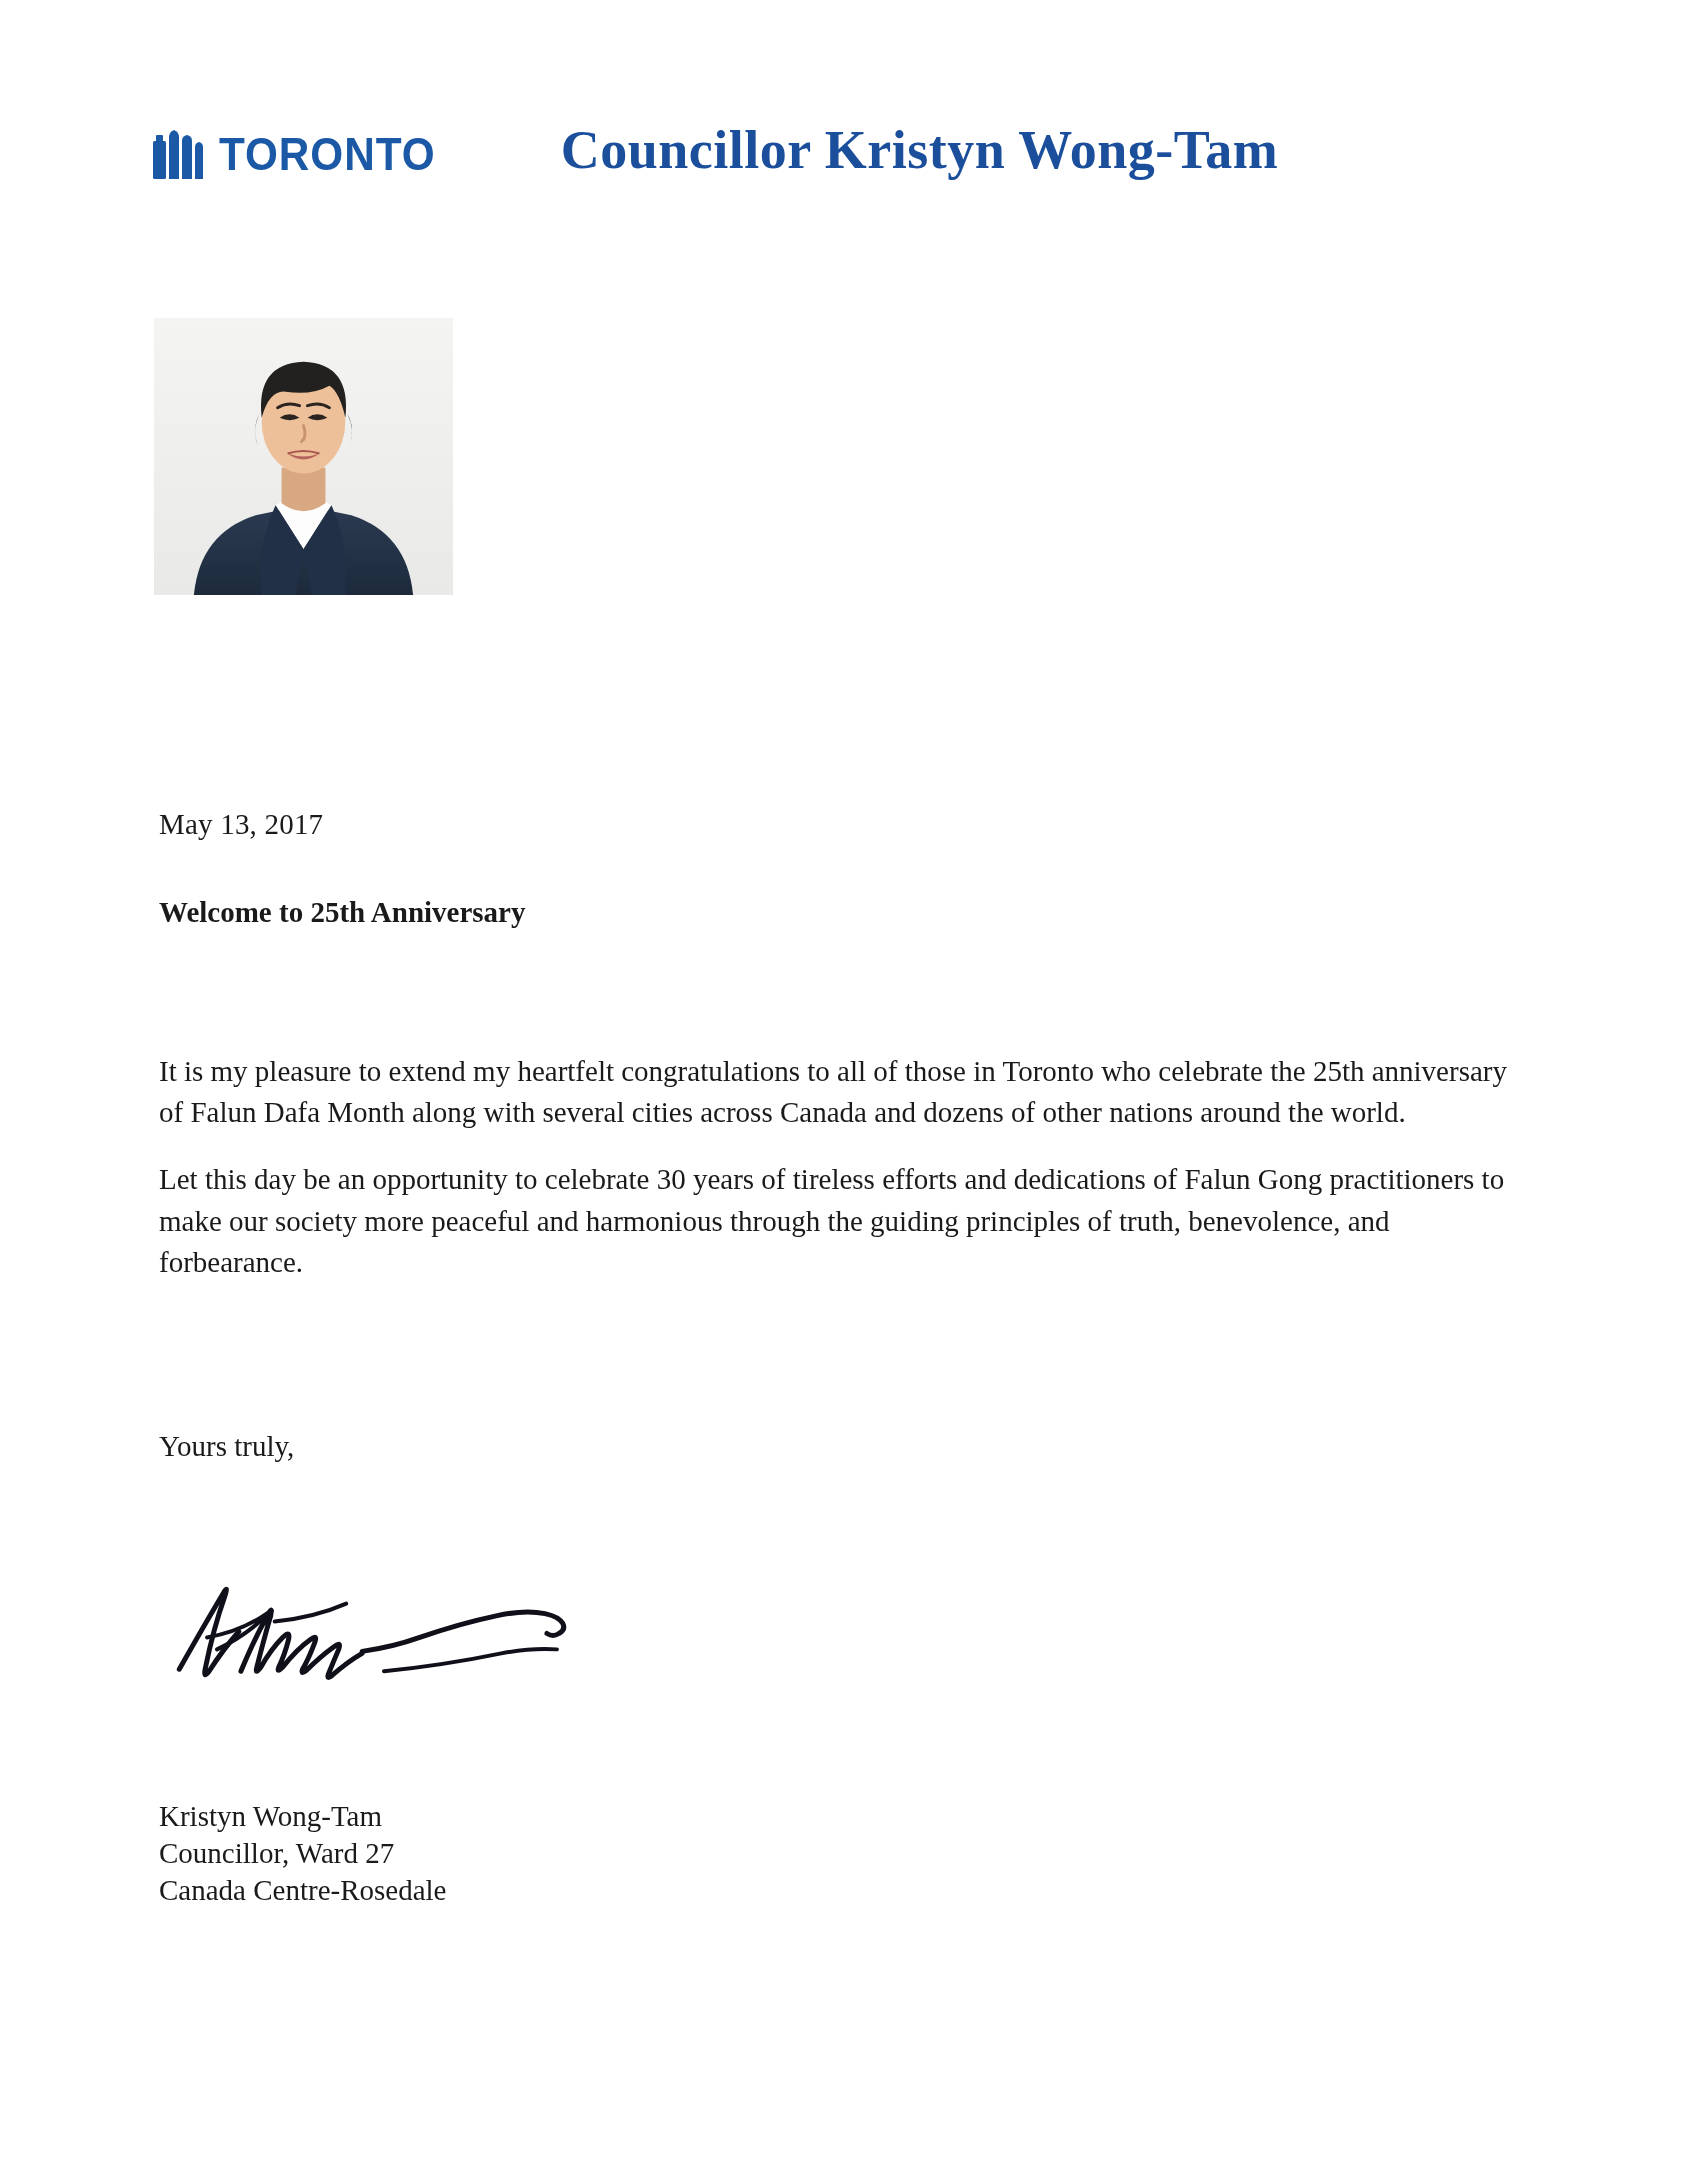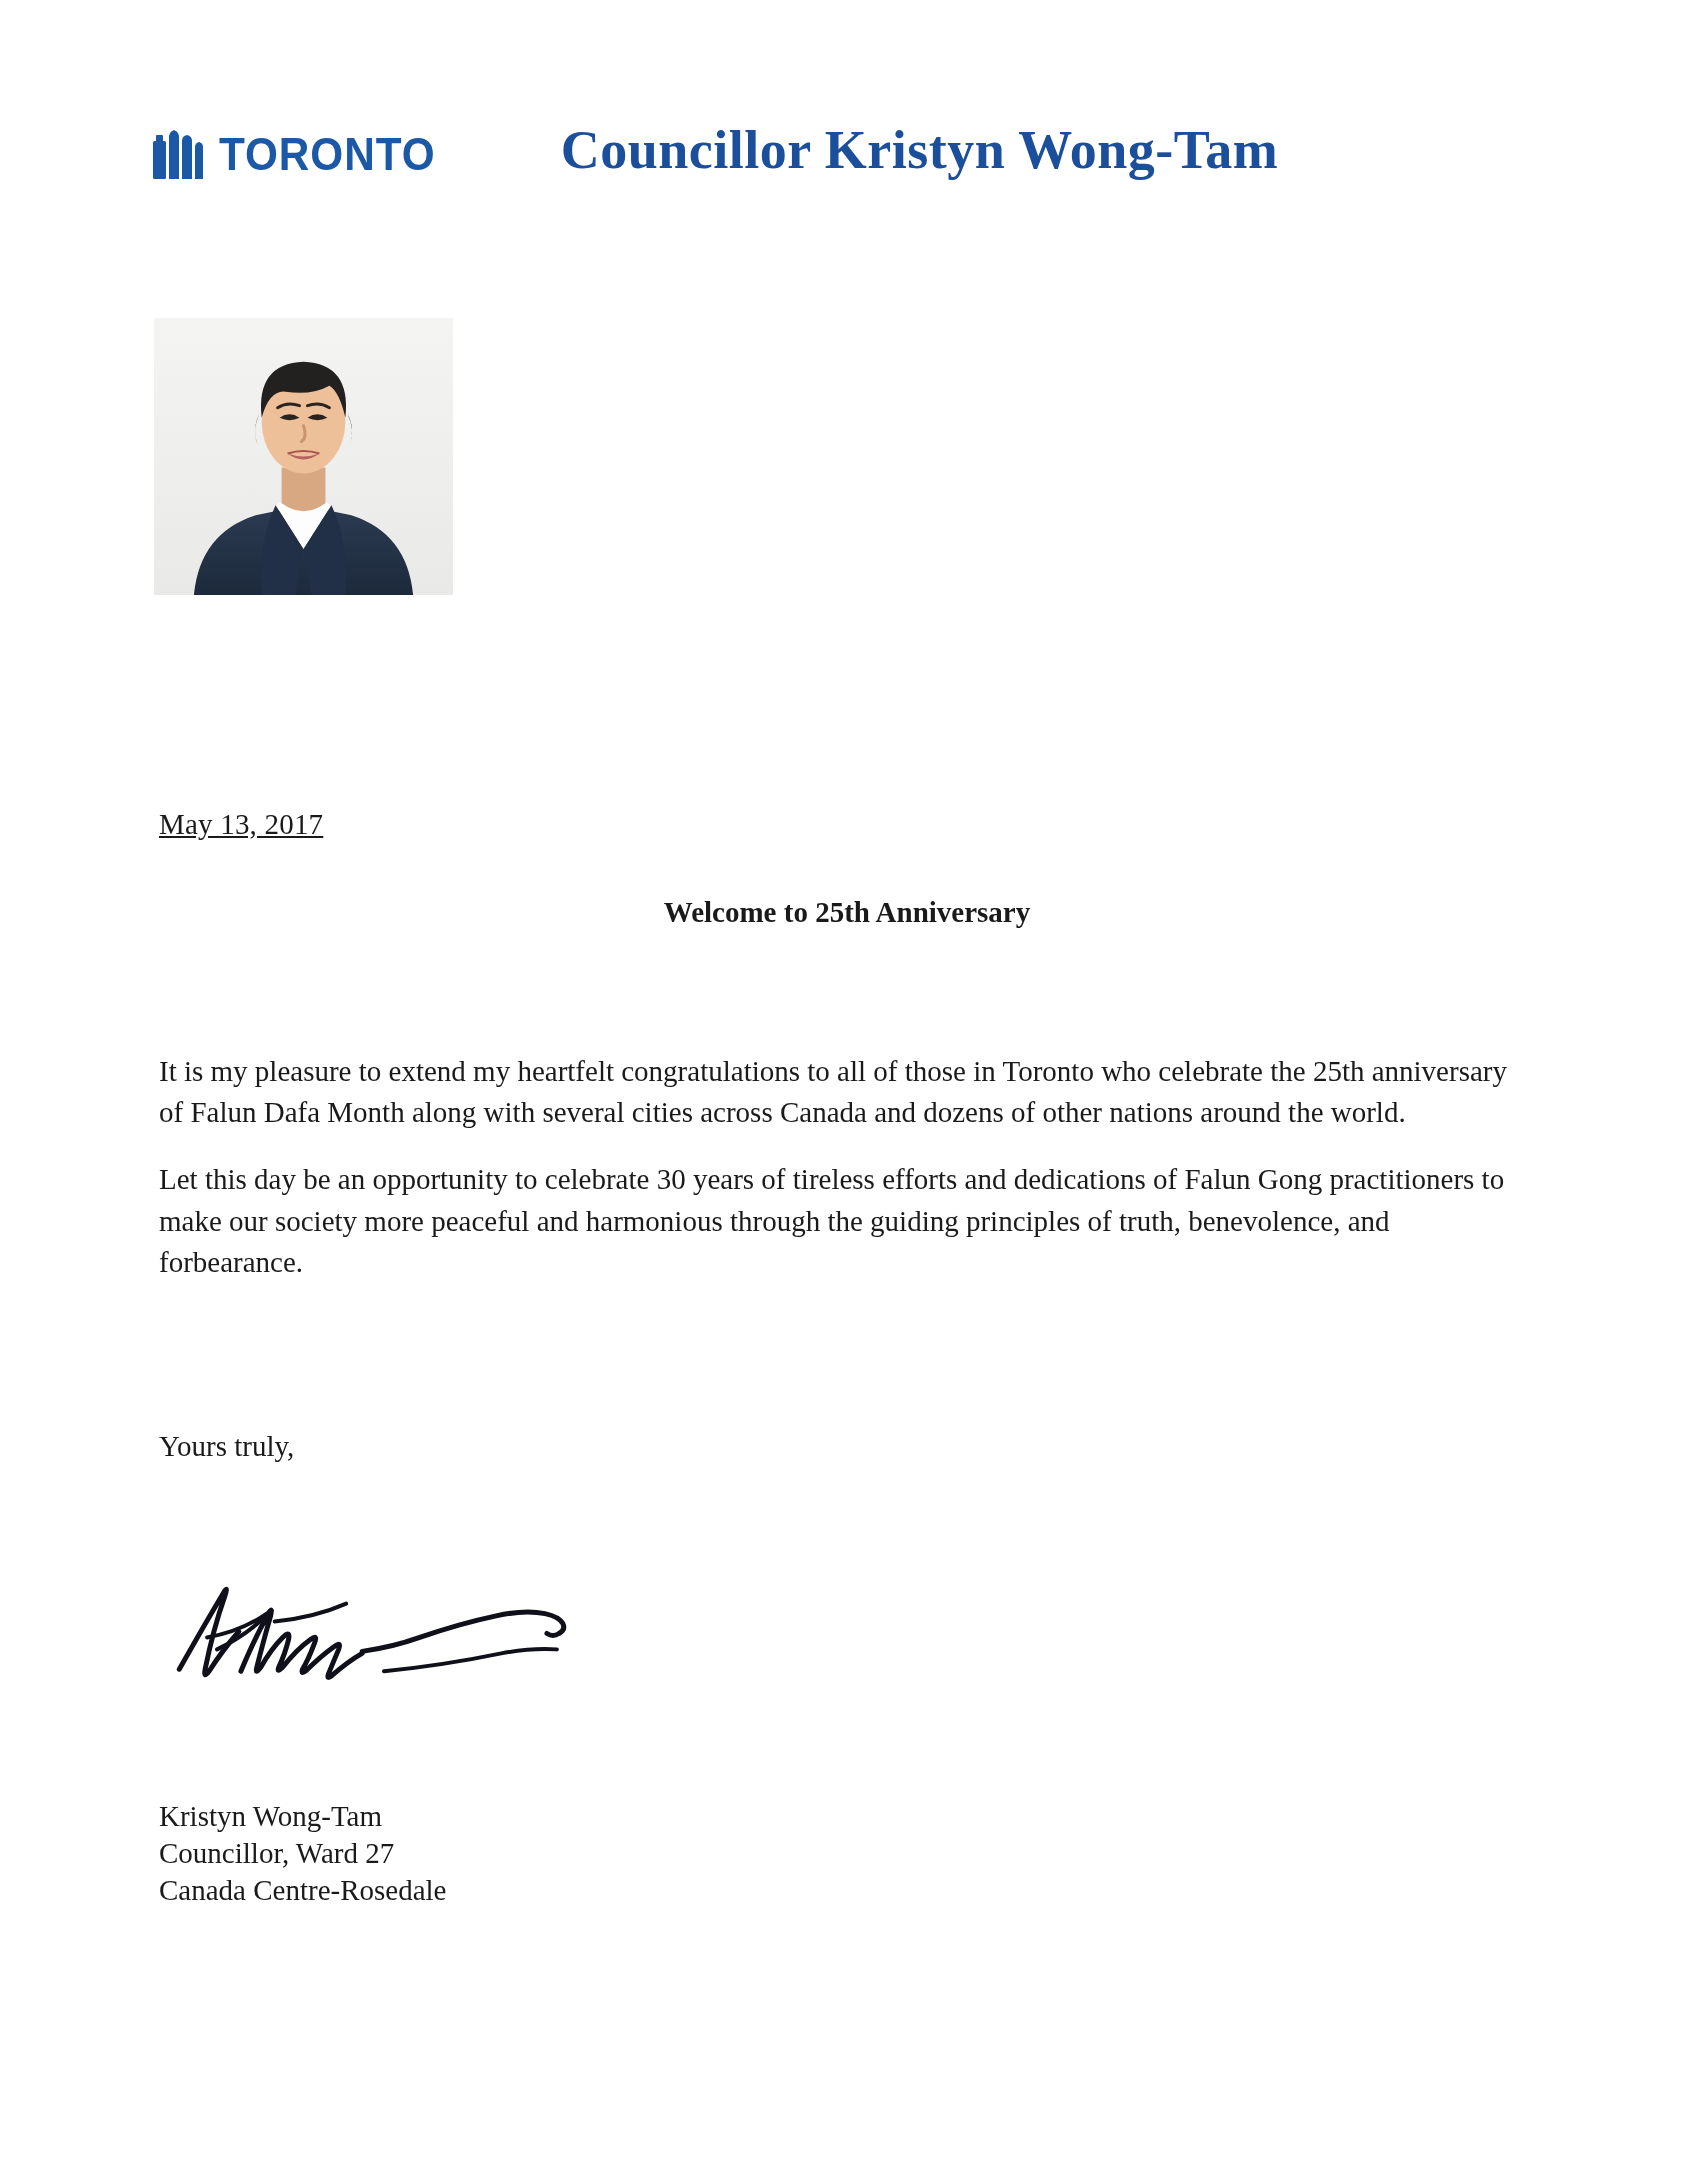--- a/index.html
+++ b/index.html
@@ -82,29 +82,27 @@
   }
   .portrait svg { display: block; }
 
   
   .date {
     position: absolute;
     left: 159px;
     top: 808px;
     font-size: 29px;
     letter-spacing: 0.2px;
-    text-decoration: underline;
   }
 
   .subject {
     position: absolute;
     left: 159px;
     right: 149px;
     top: 893px;
-    text-align: center;
     font-weight: 700;
     font-size: 29px;
     line-height: 1.35;
   }
 
   .letter-body {
     position: absolute;
     left: 159px;
     width: 1373px;
     top: 1035px;

